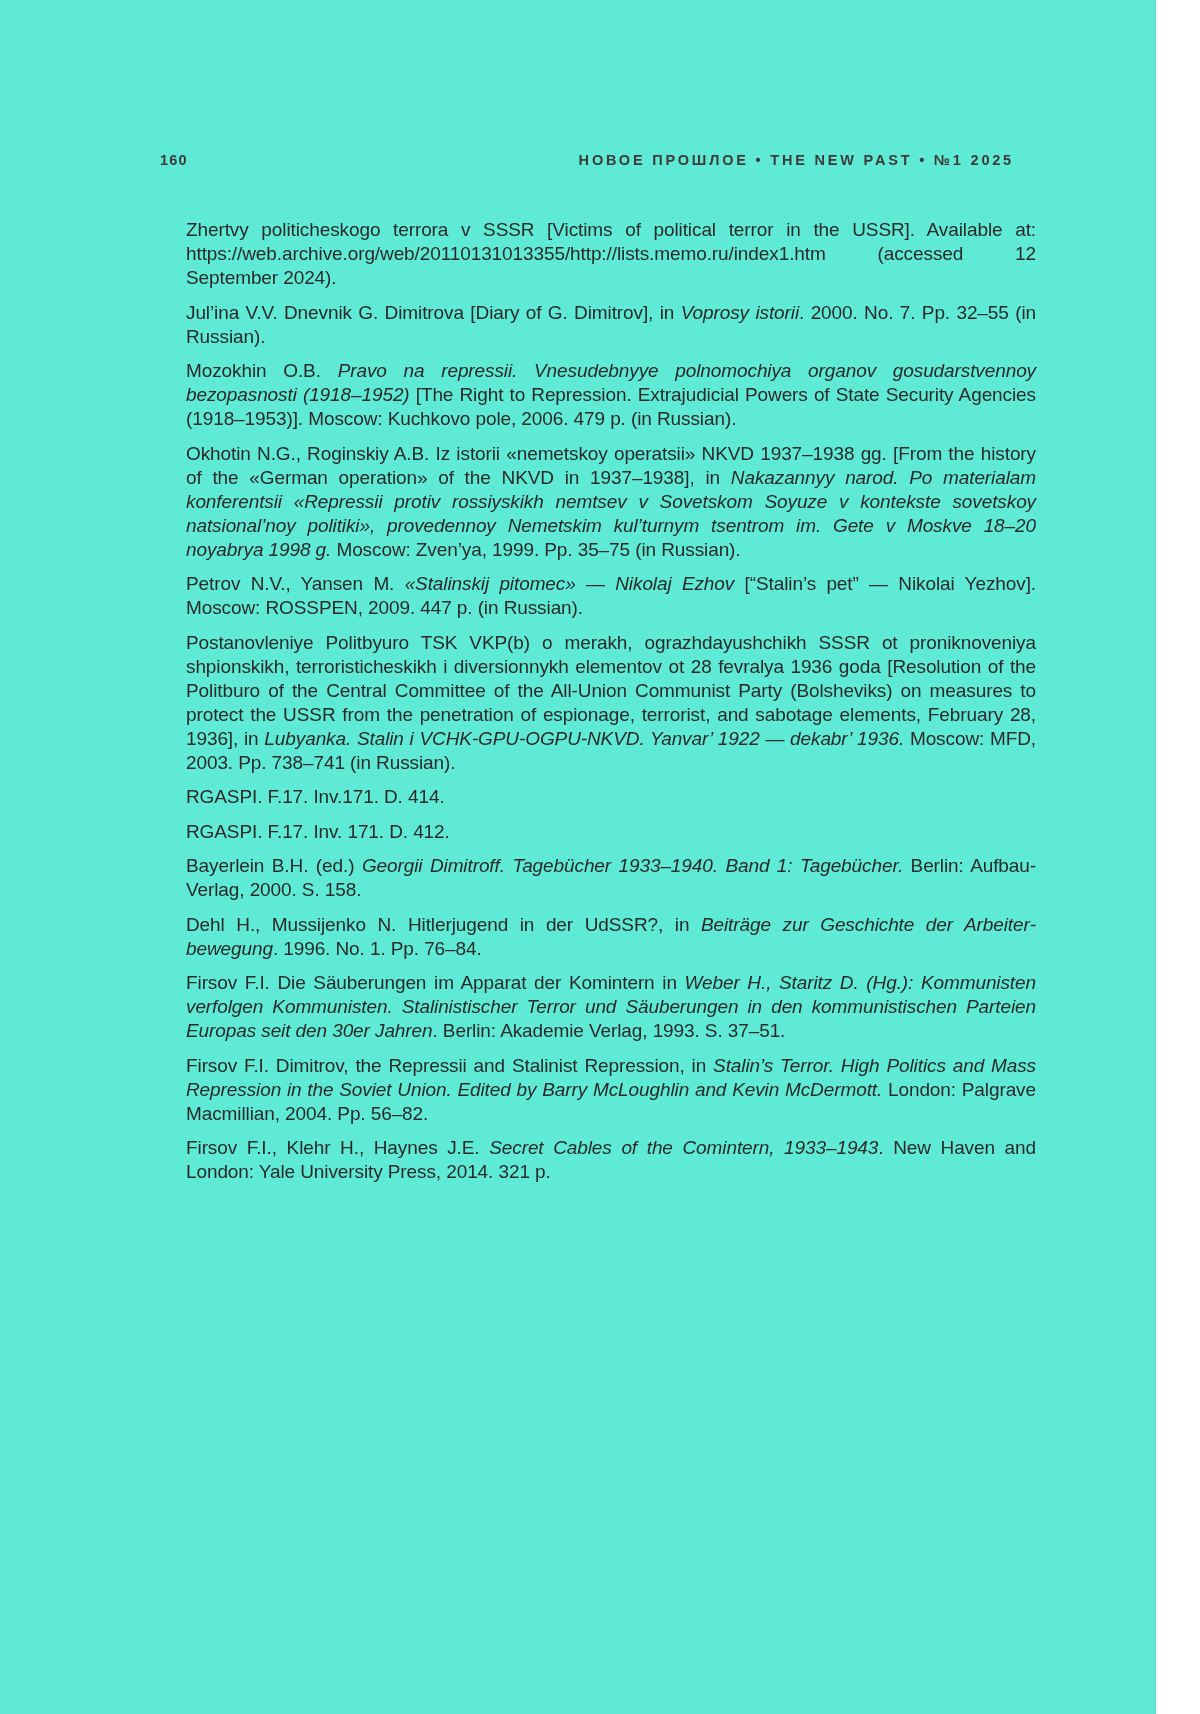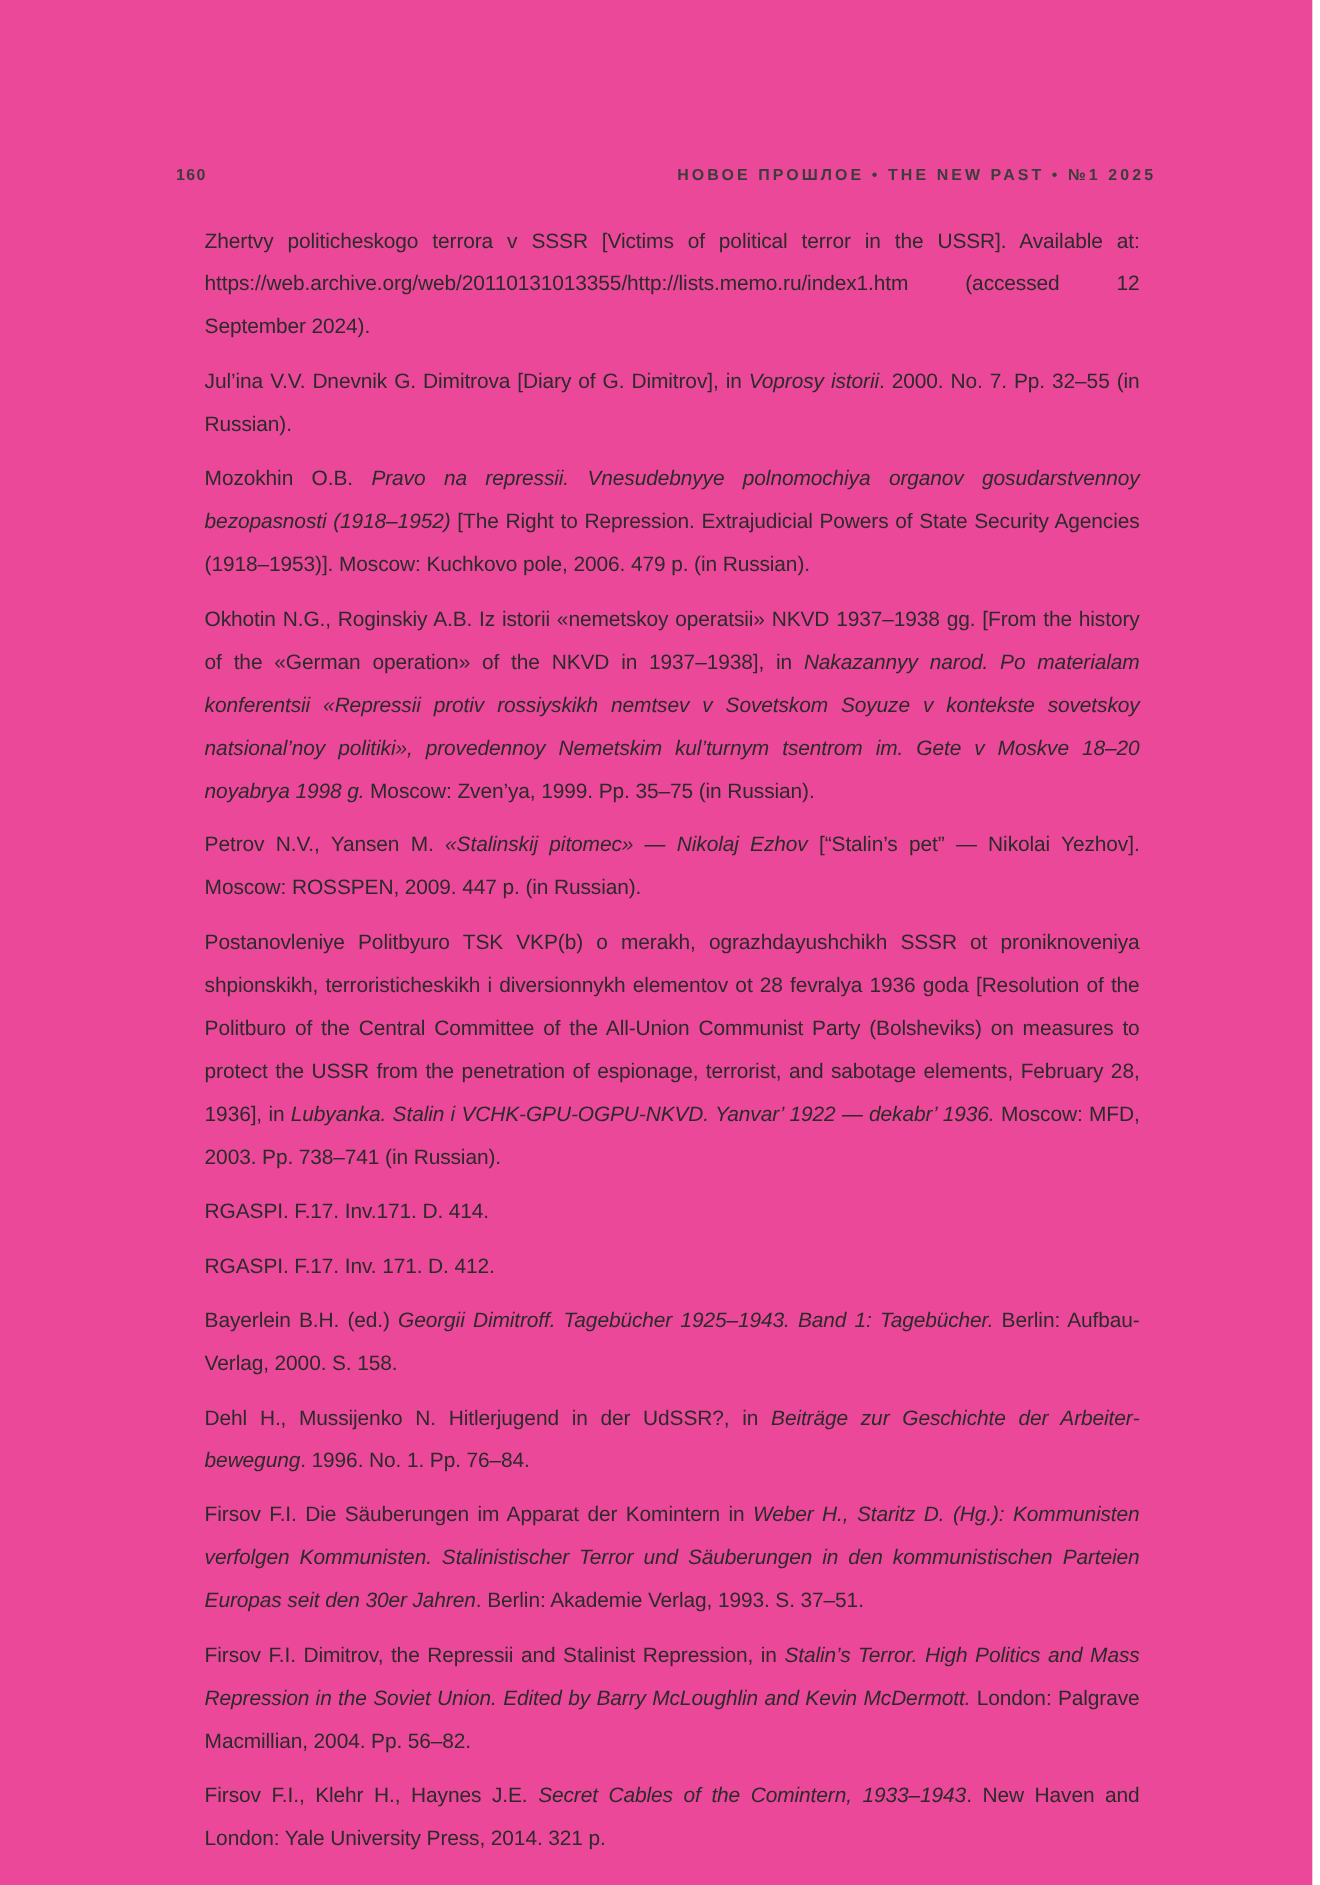--- a/index.html
+++ b/index.html
@@ -4,25 +4,24 @@
 <style>
   html, body {
     margin: 0;
     padding: 0;
     background: #ffffff;
   }
   .page {
     position: relative;
     width: 1156px;
     height: 1714px;
-    background: #ec4899;
+    background: #5eead4;
     overflow: hidden;
     font-family: "Liberation Sans", sans-serif;
     color: #2b2b2b;
-    padding-left: 37px;
   }
   .running-head {
     position: absolute;
     top: 152px;
     left: 160px;
     right: 142px;
     display: flex;
     justify-content: space-between;
     align-items: baseline;
     font-size: 14.5px;
@@ -31,25 +30,25 @@
   }
   .running-head .pagenum {
     letter-spacing: 1.2px;
   }
   .running-head .journal {
     letter-spacing: 2.8px;
     white-space: nowrap;
   }
   .refs {
     position: absolute;
-    top: 200px;
+    top: 218px;
     left: 186px;
     width: 850px;
     font-size: 19px;
-    line-height: 39px;
+    line-height: 24px;
     letter-spacing: -0.1px;
     text-align: justify;
     color: #2b2b2b;
   }
   .ref {
     margin: 0 0 10.5px 0;
     padding: 0;
     hyphens: manual;
     -webkit-hyphens: manual;
   }
@@ -68,19 +67,19 @@
 
   <div class="refs">
       <p class="ref"><span>Zhertvy politicheskogo terrora v SSSR [Victims of political terror in the USSR]. Available at: https://web.archive.org/web/20110131013355/http://lists.memo.ru/index1.htm (ac­cessed 12 September 2024).</span></p>
       <p class="ref"><span>Jul’ina V.V. Dnevnik G. Dimitrova [Diary of G. Dimitrov], in </span><em>Voprosy istorii</em><span>. 2000. No. 7. Pp. 32–55 (in Russian).</span></p>
       <p class="ref"><span>Mozokhin O.B. </span><em>Pravo na repressii. Vnesudebnyye polnomochiya organov gosudarstvennoy bezopasnosti (1918–1952) </em><span>[The Right to Repression. Extrajudicial Powers of State Secu­rity Agencies (1918–1953)]. Moscow: Kuchkovo pole, 2006. 479 p. (in Russian).</span></p>
       <p class="ref"><span>Okhotin N.G., Roginskiy A.B. Iz istorii «nemetskoy operatsii» NKVD 1937–1938 gg. [From the history of the «German operation» of the NKVD in 1937–1938], in </span><em>Nakazan­nyy narod. Po materialam konferentsii «Repressii protiv rossiyskikh nemtsev v Sovetskom Soyuze v kontekste sovetskoy natsional’noy politiki», provedennoy Nemetskim kul’turnym tsentrom im. Gete v Moskve 18–20 noyabrya 1998 g. </em><span>Moscow: Zven’ya, 1999. Pp. 35–75 (in Russian).</span></p>
       <p class="ref"><span>Petrov N.V., Yansen M. </span><em>«Stalinskij pitomec» — Nikolaj Ezhov </em><span>[“Stalin’s pet” — Nikolai Yezhov]. Moscow: ROSSPEN, 2009. 447 p. (in Russian).</span></p>
       <p class="ref"><span>Postanovleniye Politbyuro TSK VKP(b) o merakh, ograzhdayushchikh SSSR ot pronikno­veniya shpionskikh, terroristicheskikh i diversionnykh elementov ot 28 fevralya 1936 goda [Resolution of the Politburo of the Central Committee of the All-Union Communist Party (Bolsheviks) on measures to protect the USSR from the penetration of espionage, terrorist, and sabotage elements, February 28, 1936], in </span><em>Lubyanka. Stalin i VCHK-GPU-OGPU-NKVD. Yanvar’ 1922 — dekabr’ 1936. </em><span>Moscow: MFD, 2003. Pp. 738–741 (in Russian).</span></p>
       <p class="ref"><span>RGASPI. F.17. Inv.171. D. 414.</span></p>
       <p class="ref"><span>RGASPI. F.17. Inv. 171. D. 412.</span></p>
-      <p class="ref"><span>Bayerlein B.H. (ed.) </span><em>Georgii Dimitroff. Tagebücher 1925–1943. Band 1: Tagebücher. </em><span>Berlin: Aufbau-Verlag, 2000. S. 158.</span></p>
+      <p class="ref"><span>Bayerlein B.H. (ed.) </span><em>Georgii Dimitroff. Tagebücher 1933–1940. Band 1: Tagebücher. </em><span>Berlin: Aufbau-Verlag, 2000. S. 158.</span></p>
       <p class="ref"><span>Dehl H., Mussijenko N. Hitlerjugend in der UdSSR?, in </span><em>Beiträge zur Geschichte der Arbeiter­bewegung</em><span>. 1996. No. 1. Pp. 76–84.</span></p>
       <p class="ref"><span>Firsov F.I. Die Säuberungen im Apparat der Komintern in </span><em>Weber H., Staritz D. (Hg.): Kommu­nisten verfolgen Kommunisten. Stalinistischer Terror und Säuberungen in den kommunist­ischen Parteien Europas seit den 30er Jahren</em><span>. Berlin: Akademie Verlag, 1993. S. 37–51.</span></p>
       <p class="ref"><span>Firsov F.I. Dimitrov, the Repressii and Stalinist Repression, in </span><em>Stalin’s Terror. High Politics and Mass Repression in the Soviet Union. Edited by Barry McLoughlin and Kevin McDer­mott. </em><span>London: Palgrave Macmillian, 2004. Pp. 56–82.</span></p>
       <p class="ref"><span>Firsov F.I., Klehr H., Haynes J.E. </span><em>Secret Cables of the Comintern, 1933–1943</em><span>. New Haven and London: Yale University Press, 2014. 321 p.</span></p>
     </div>
 </div>
 
 </body></html>

